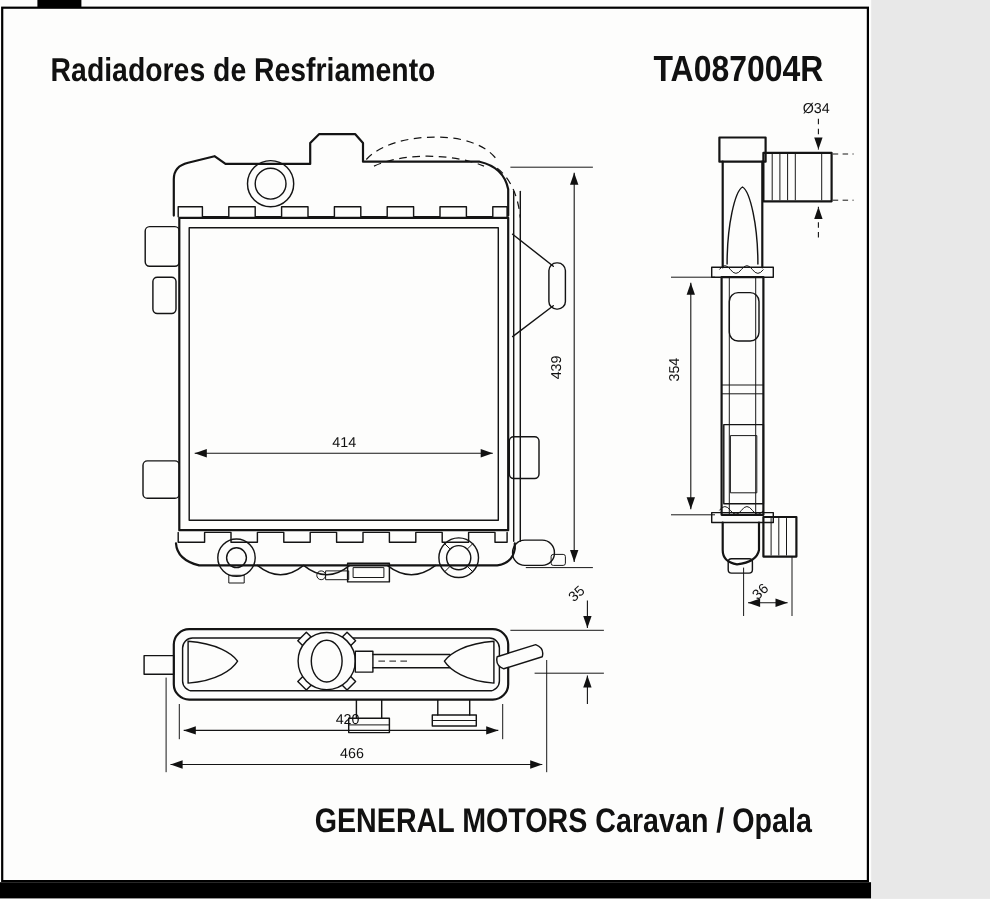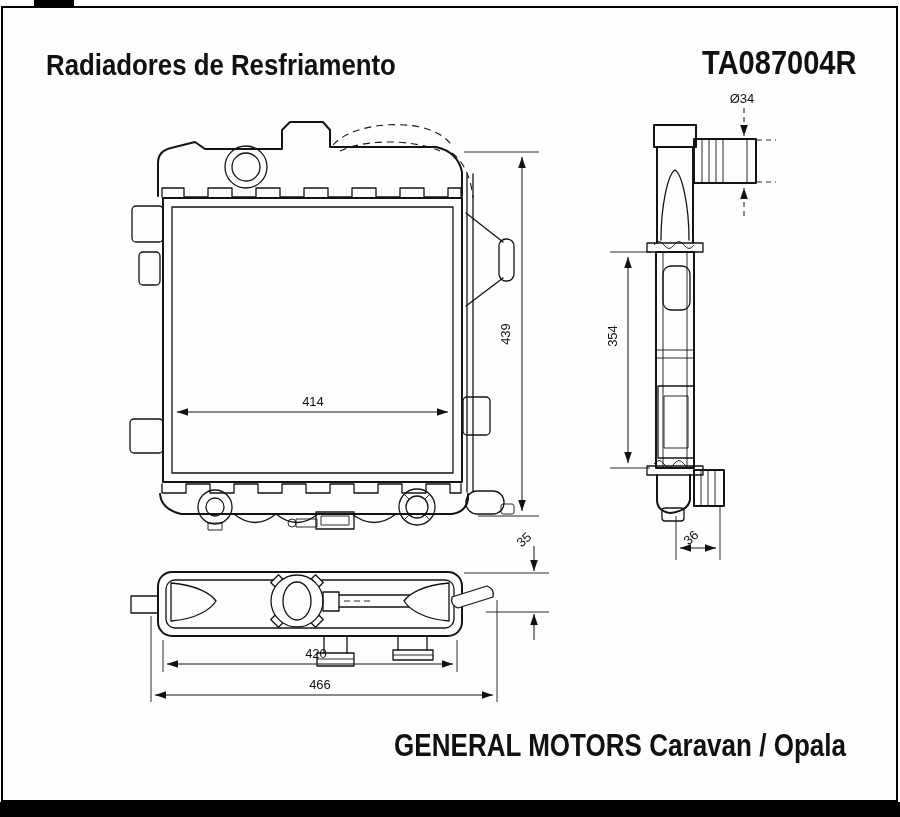--- a/index.html
+++ b/index.html
@@ -1,17 +1,17 @@
 <!DOCTYPE html>
 <html><head>
 <meta charset="utf-8">
 <style>
   html,body { margin:0; padding:0; background:#e8e8e8; }
   .page {
-    position:relative; width:900px; height:817px;
+    position:relative; width:792px; height:817px;
     background:#fdfdfc; overflow:hidden;
     font-family:"Liberation Sans", sans-serif; color:#111;
   }
   .frame {
     position:absolute; top:6px; left:1px; right:2px; bottom:15px;
     border:2px solid #000; pointer-events:none;
   }
   .corner-mark { position:absolute; left:34px; top:0; width:40px; height:7px; background:#000; }
   .bottom-bar { position:absolute; left:0; right:0; bottom:0; height:15px; background:#000; }
   .title {

